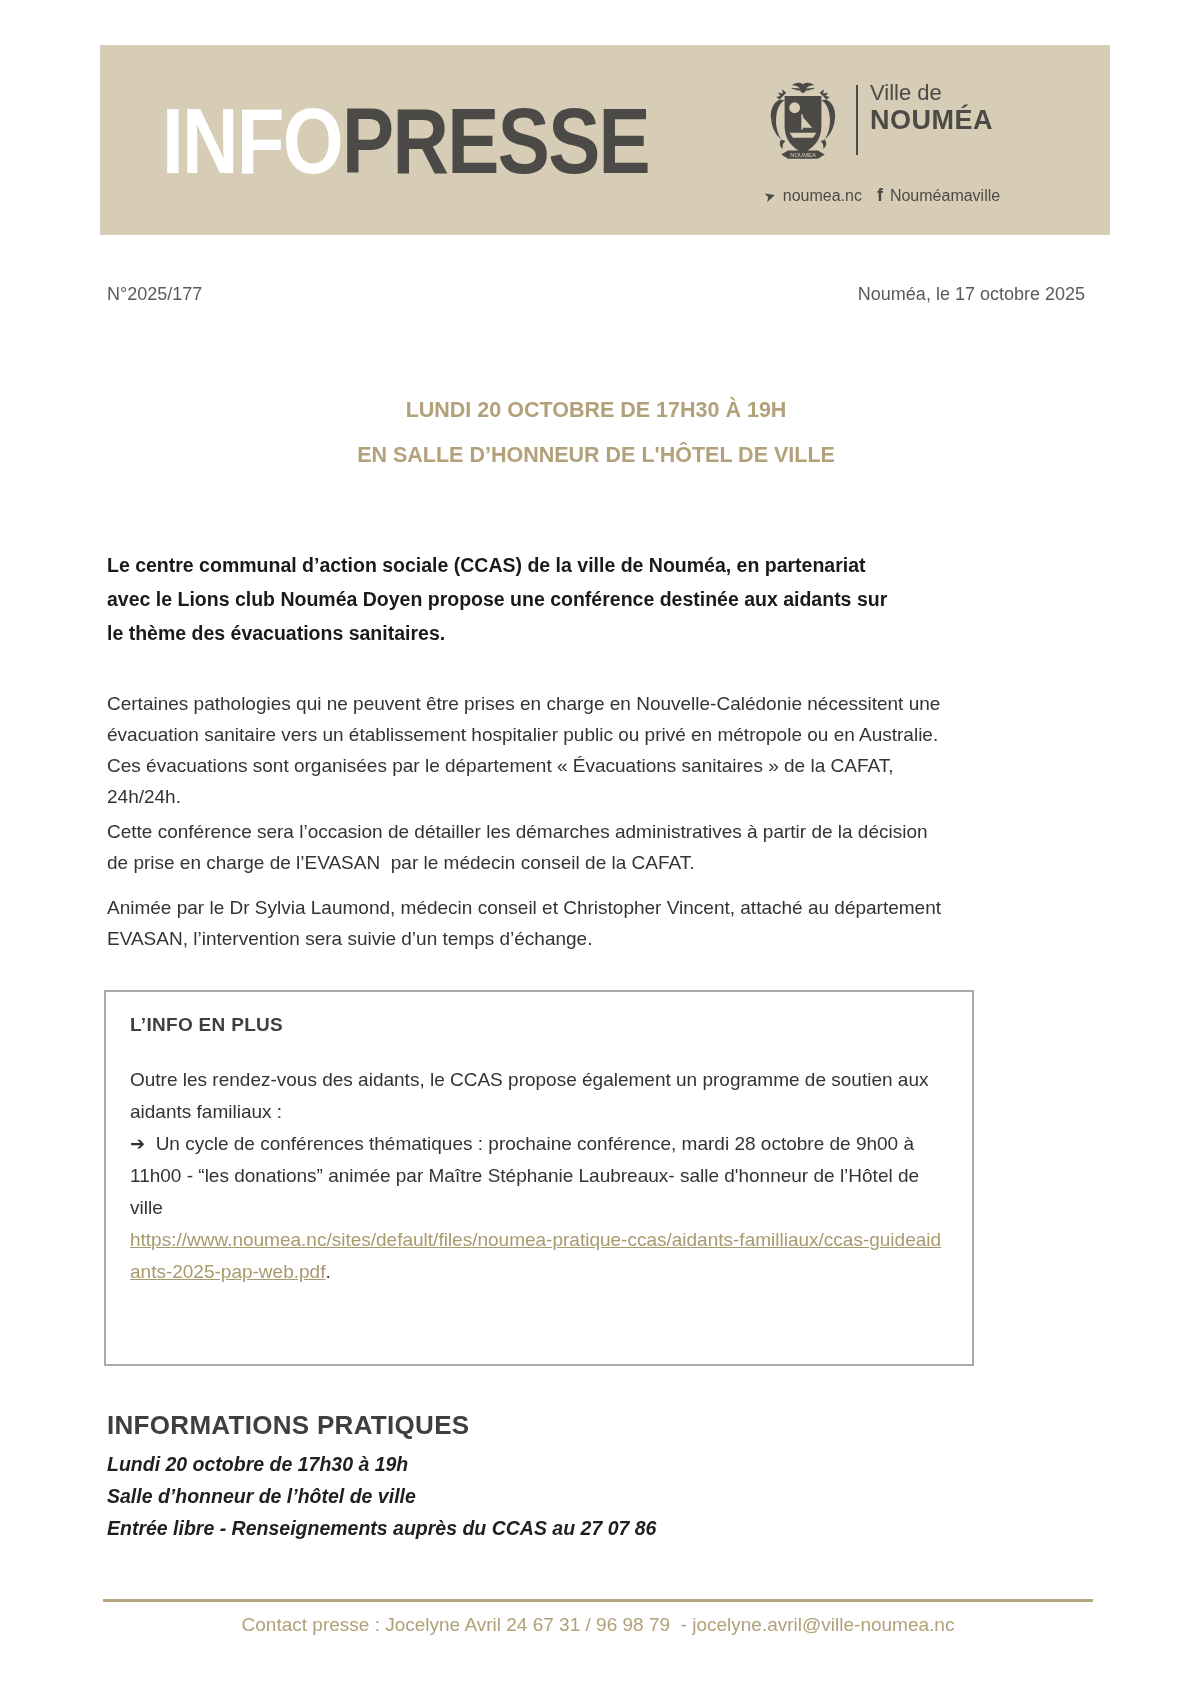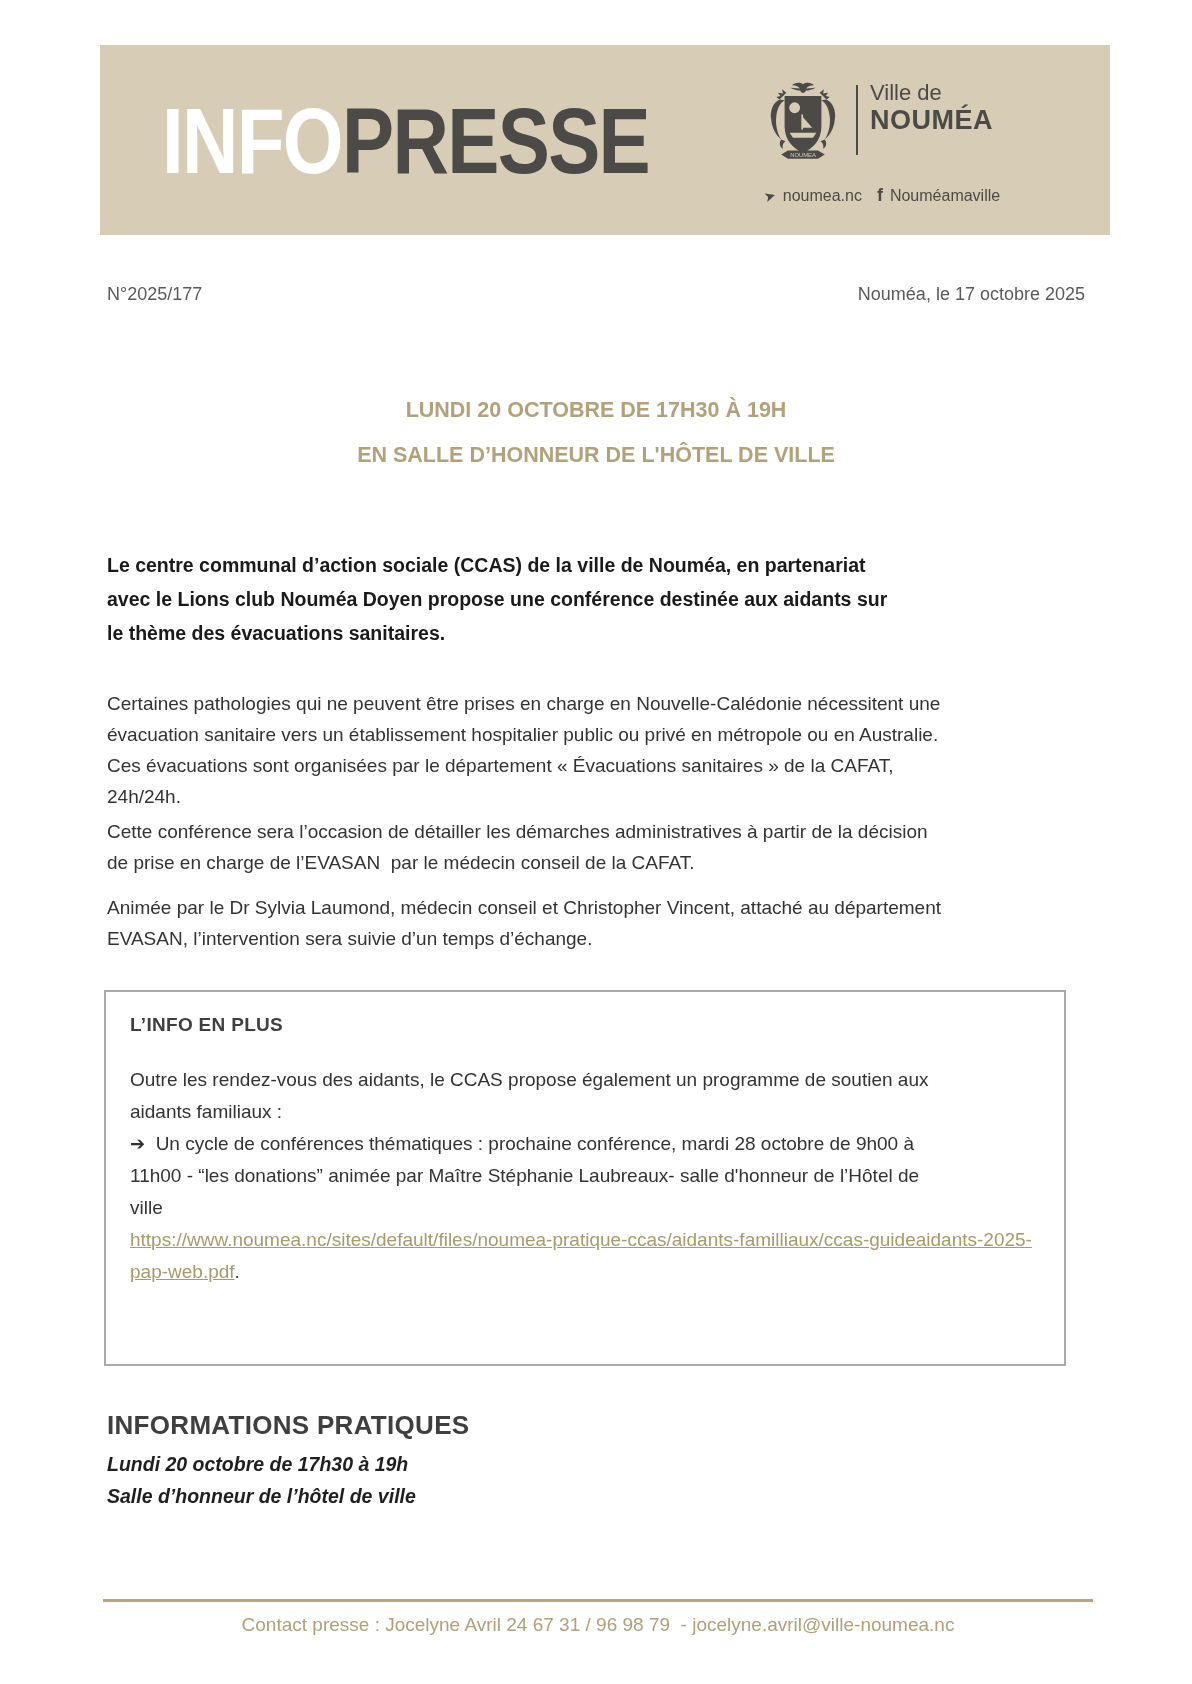--- a/index.html
+++ b/index.html
@@ -70,21 +70,21 @@
     font-size:19.5px; line-height:34px;
   }
   .para { position:absolute; left:107px; width:990px; font-size:19px; line-height:31px; color:#333333; }
   .para1 { top:688px; }
   .para2 { top:816px; }
   .para3 { top:892px; }
 
   
   .info-box {
     position:absolute; left:104px; top:990px;
-    width:962px; height:376px;
+    width:870px; height:376px;
     border:2px solid #a9a9a9;
     padding:22px 24px;
   }
   .info-box h2 {
     font-size:19px; font-weight:700; color:#3f3f3f;
     letter-spacing:0.3px; margin-bottom:28px;
   }
   .info-box .box-text { font-size:19px; line-height:32px; color:#333333; }
   .arrow-bullet { font-size:18px; }
   .guide-link {
@@ -194,16 +194,17 @@
 11h00 - “les donations” animée par Maître Stéphanie Laubreaux- salle d'honneur de l’Hôtel de
 ville</span></p>
     <p><a href="#" class="guide-link">https://www.noumea.nc/sites/default/files/noumea-pratique-ccas/aidants-familliaux/ccas-guideaidants-2025-pap-web.pdf</a><span class="link-suffix">.</span></p>
   </div>
 </section>
 
 <h2 class="practical-heading pre">INFORMATIONS PRATIQUES</h2>
 <div class="practical-lines">
   <div class="pre">Lundi 20 octobre de 17h30 à 19h</div>
   <div class="pre">Salle d’honneur de l’hôtel de ville</div>
+  <div class="pre">Entrée libre - Renseignements auprès du CCAS au 27 07 86</div>
 </div>
 
 <div class="footer-rule"></div>
 <div class="footer-contact pre">Contact presse : Jocelyne Avril 24 67 31 / 96 98 79  - jocelyne.avril@ville-noumea.nc</div>
 
 </body></html>

